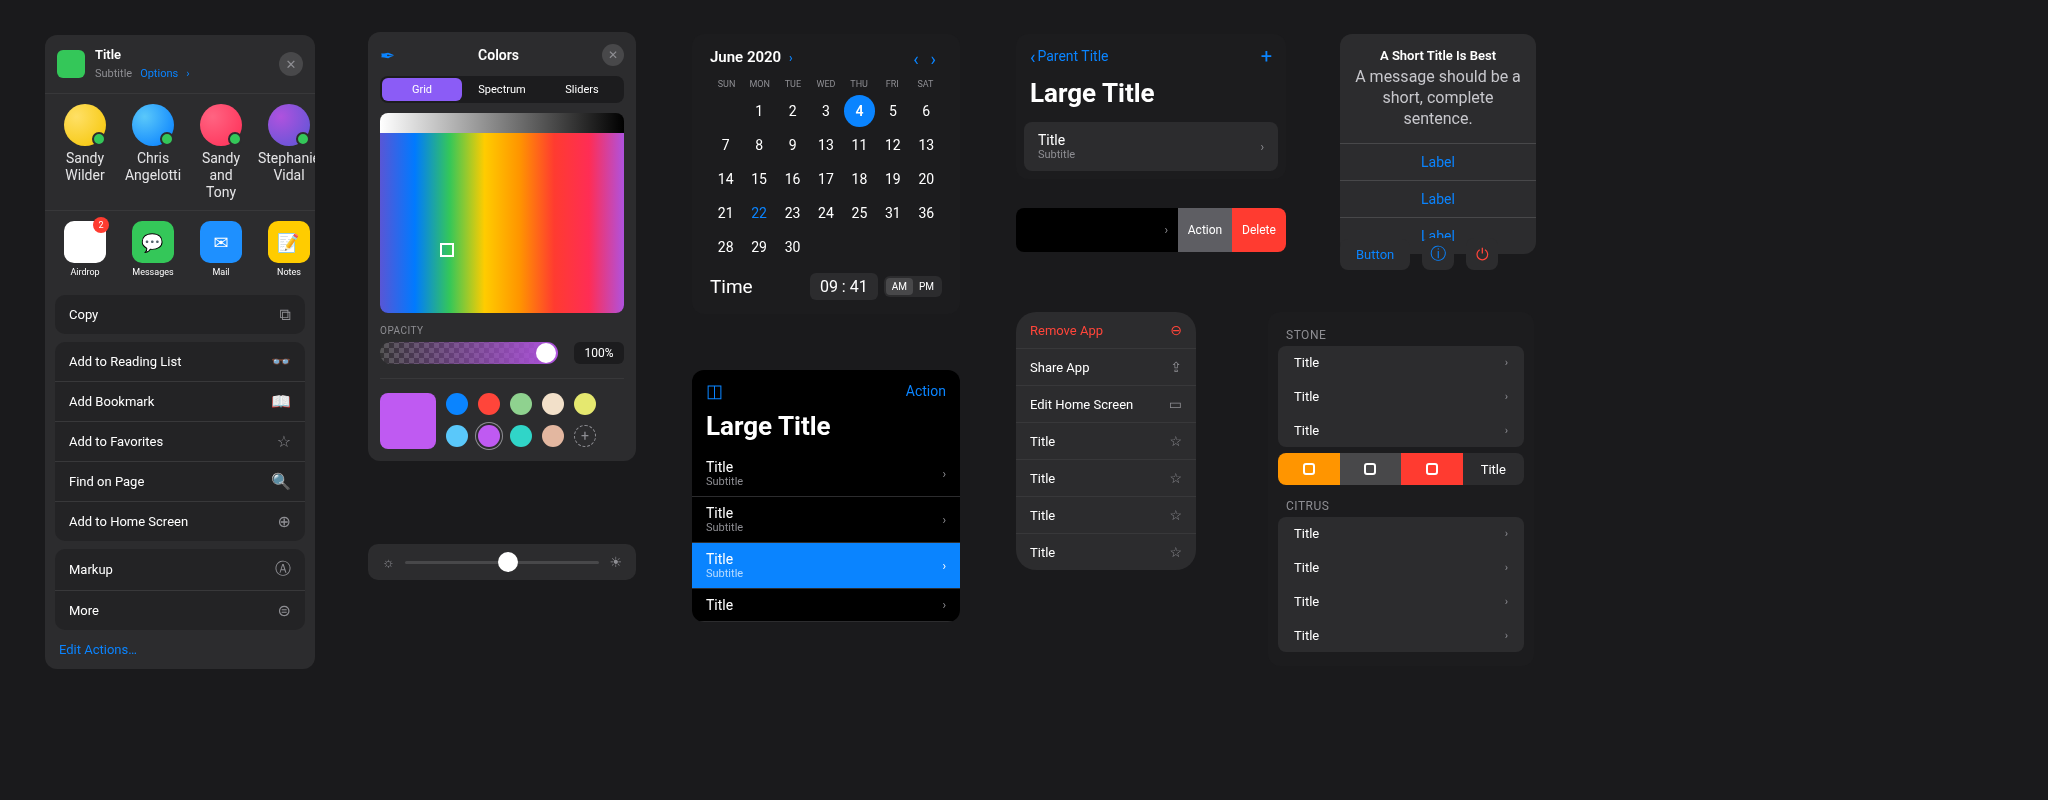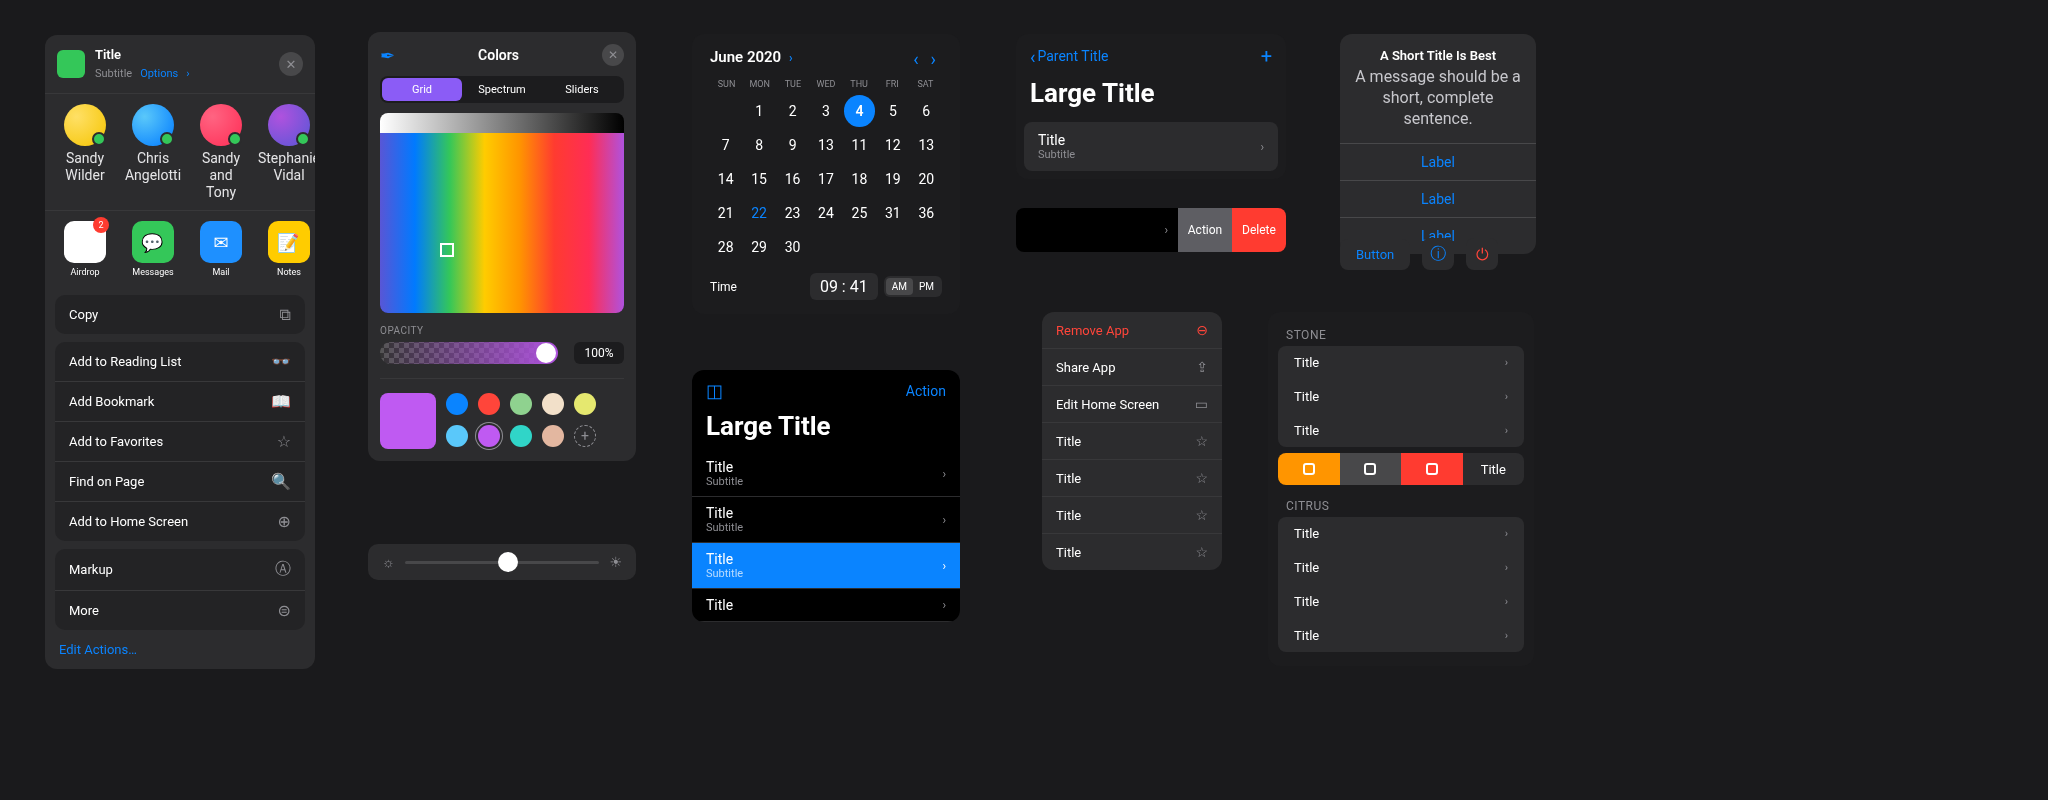--- a/index.html
+++ b/index.html
@@ -74,21 +74,21 @@
 .cal-header { display: flex; margin-bottom: 10px; }
 .cal-month { font-weight: 600; font-size: 15px; flex: 1; }
 .cal-month-chev { color: #0a84ff; font-size: 12px; margin-left: 4px; }
 .cal-nav { color: #0a84ff; font-size: 18px; cursor: pointer; padding: 0 6px; }
 .cal-dow { display: grid; grid-template-columns: repeat(7, 1fr); font-size: 9px; color: #8e8e93; text-align: center; margin-bottom: 6px; }
 .cal-days { display: grid; grid-template-columns: repeat(7, 1fr); gap: 2px; text-align: center; }
 .cal-day { height: 32px; display: flex; align-items: center; justify-content: center; font-size: 14px; border-radius: 50%; cursor: pointer; }
 .cal-day.sel { background: #0a84ff; font-weight: 600; }
 .cal-day.today { color: #0a84ff; }
 .cal-time-row { display: flex; align-items: center; margin-top: 10px; }
-.cal-time-label { flex: 1; font-size: 12px; }
+.cal-time-label { flex: 1; font-size: 19px; }
 .cal-time-val { background: #2c2c2e; border-radius: 6px; padding: 4px 10px; font-size: 16px; margin-right: 6px; }
 .cal-ampm { display: flex; background: #2c2c2e; border-radius: 6px; padding: 2px; }
 .cal-ampm-opt { font-size: 10px; padding: 3px 6px; border-radius: 4px; cursor: pointer; }
 .cal-ampm-opt.active { background: #48484a; }
 
 
 .lt-panel { position: absolute; left: 692px; top: 370px; width: 268px; background: #000; border-radius: 12px; overflow: hidden; }
 .lt-header { display: flex; align-items: center; justify-content: space-between; padding: 10px 14px; }
 .lt-sidebar-ic { color: #0a84ff; font-size: 18px; cursor: pointer; }
 .lt-action { color: #0a84ff; font-size: 14px; cursor: pointer; }
@@ -118,21 +118,21 @@
 .nav-chev { color: #8e8e93; font-size: 12px; }
 
 
 .swipe-panel { position: absolute; left: 1016px; top: 208px; width: 270px; height: 44px; display: flex; border-radius: 8px; overflow: hidden; }
 .swipe-content { flex: 1; background: #000; display: flex; align-items: center; justify-content: flex-end; padding-right: 10px; font-size: 12px; color: #8e8e93; }
 .swipe-action { width: 54px; display: flex; align-items: center; justify-content: center; font-size: 12px; cursor: pointer; }
 .swipe-action.gray { background: #5e5e63; }
 .swipe-action.red { background: #ff3b30; }
 
 
-.ctx-panel { position: absolute; left: 1016px; top: 312px; width: 180px; background: #2c2c2e; border-radius: 12px; overflow: hidden; margin-left: 26px; }
+.ctx-panel { position: absolute; left: 1016px; top: 312px; width: 180px; background: #2c2c2e; border-radius: 20px; overflow: hidden; }
 .ctx-item { display: flex; align-items: center; justify-content: space-between; padding: 10px 14px; font-size: 13px; border-bottom: 1px solid #38383a; cursor: pointer; }
 .ctx-item:last-child { border-bottom: none; }
 .ctx-item.danger { color: #ff453a; }
 .ctx-item .ic { font-size: 14px; color: #8e8e93; }
 .ctx-item.danger .ic { color: #ff453a; }
 
 
 .alert-panel { position: absolute; left: 1340px; top: 34px; width: 196px; background: #2c2c2e; border-radius: 12px; overflow: hidden; text-align: center; }
 .alert-body { padding: 14px; }
 .alert-title { font-size: 13px; font-weight: 600; margin-bottom: 4px; }

